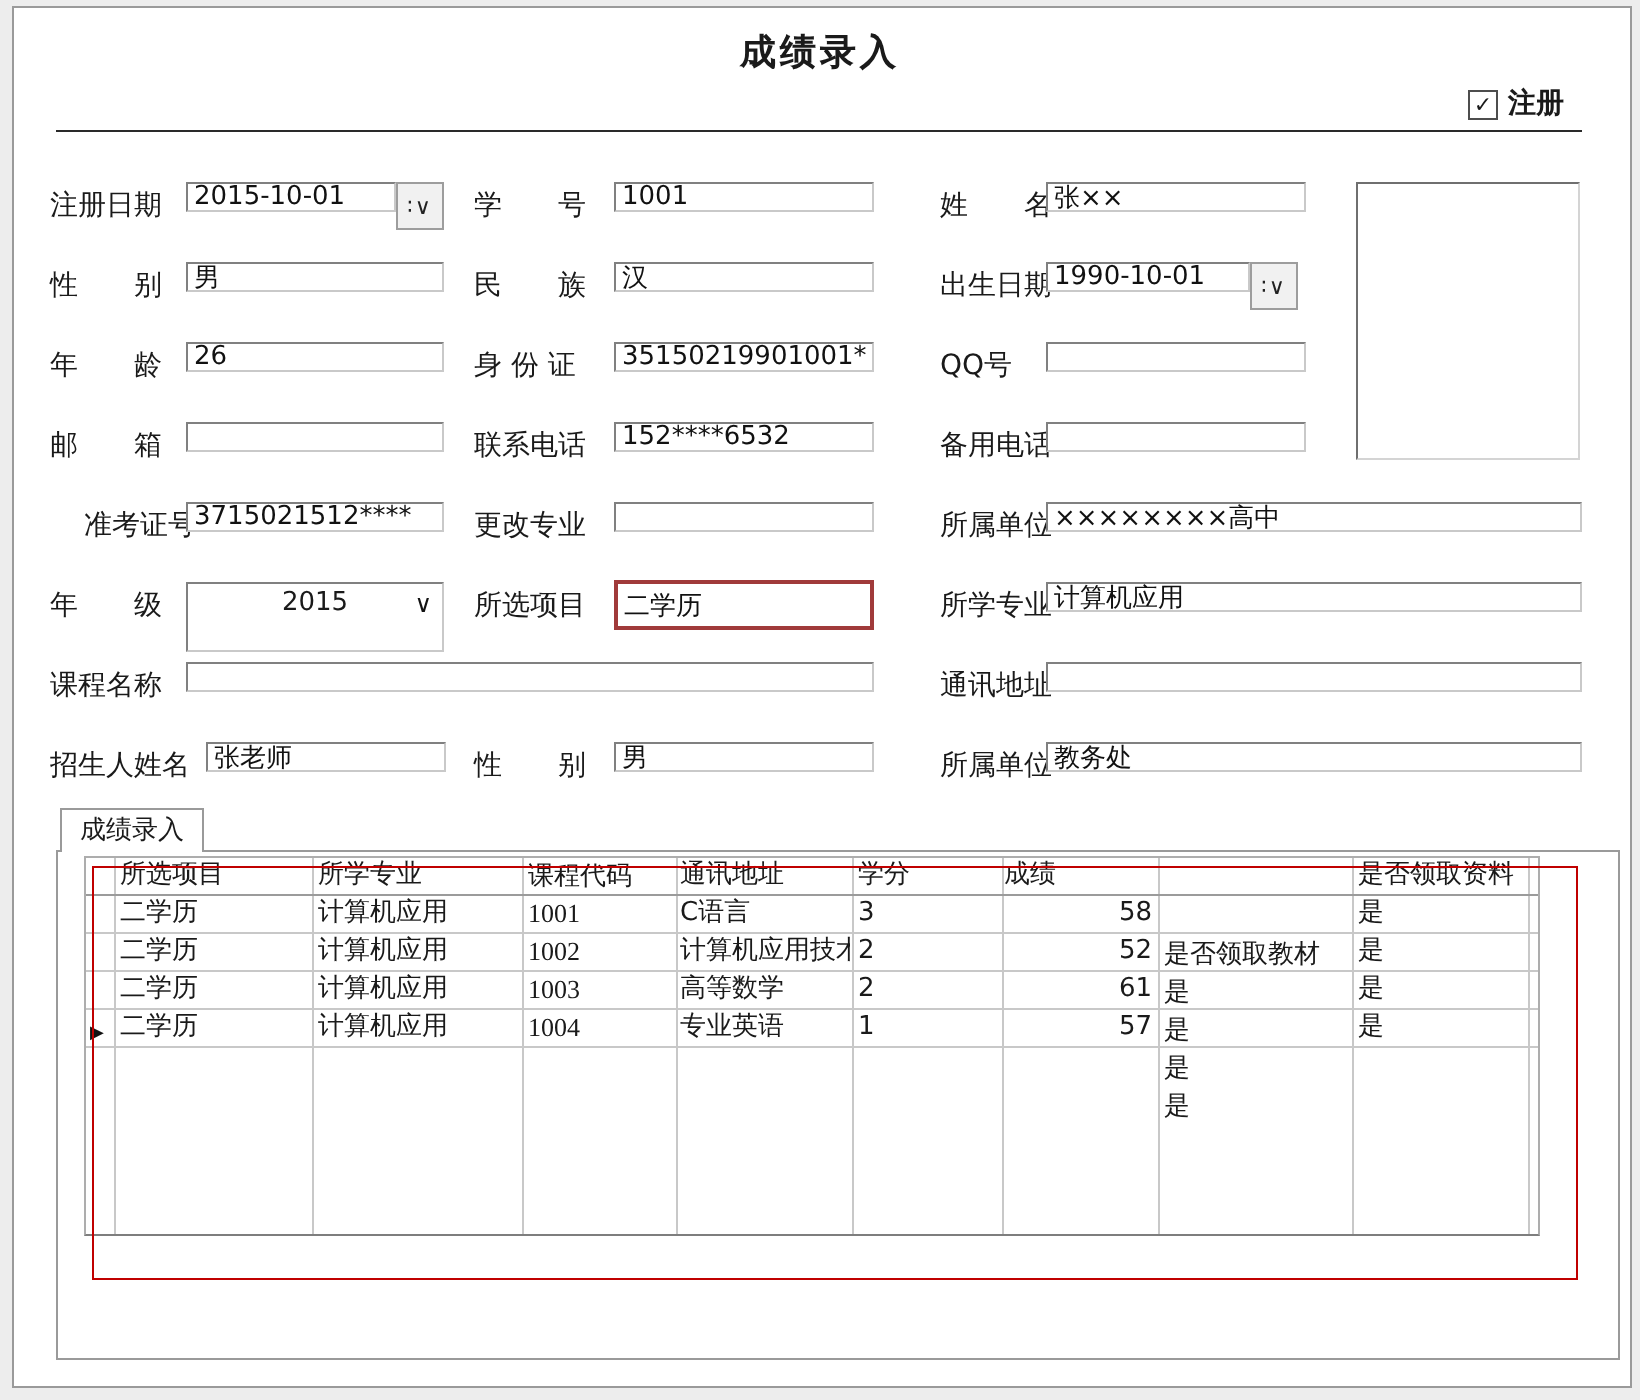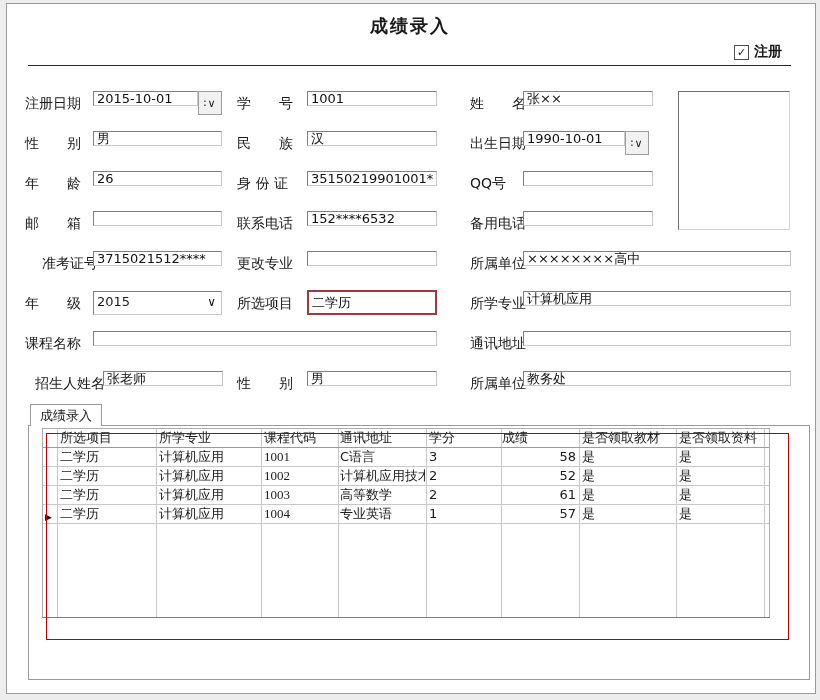--- a/index.html
+++ b/index.html
@@ -36,23 +36,23 @@
   }
   .fin.right{text-align:left;}
   .fin.redborder{border:2px solid #a03a3a;height:25px;}
   .dropbtn{
     position:absolute;width:24px;height:24px;box-sizing:border-box;
     background:#f1f1f1;border:1px solid #9d9d9d;
     display:flex;align-items:center;justify-content:center;
     font-size:11px;color:#222;letter-spacing:1px;cursor:default;
   }
   .combo{
-    position:absolute;height:24px;box-sizing:border-box;
+    position:absolute;height:35px;box-sizing:border-box;
     border:1px solid;border-color:#808080 #c9c9c9 #c9c9c9 #808080;
-    background:#fff;font-size:13px;padding:2px 3px 0 3px;
+    background:#fff;font-size:13px;padding:2px 3px 0 3px;text-align:center;
   }
   .combo .arrow{position:absolute;right:5px;top:3px;font-size:12px;color:#111;}
   .photo{
     position:absolute;left:678px;top:91px;width:112px;height:139px;
     box-sizing:border-box;background:#fff;
     border:1px solid;border-color:#6f6f6f #d4d4d4 #d4d4d4 #6f6f6f;
   }
   .tab{
     position:absolute;left:30px;top:404px;width:72px;height:22px;box-sizing:border-box;
     background:#fff;border:1px solid #9a9a9a;border-bottom:none;
@@ -75,21 +75,21 @@
     position:absolute;left:0;width:100%;height:19px;box-sizing:border-box;
     border-bottom:1px solid #c8c8c8;
   }
   .gcell{
     position:absolute;top:0;height:18px;line-height:18px;font-size:13px;
     overflow:hidden;white-space:nowrap;
   }
   .gc1{left:17px;width:93px;}   .gc2{left:116px;width:99px;}
   .gc3{left:221px;width:71px;font-family:Liberation Serif, serif;}  .gc4{left:297px;width:85px;}
   .gc5{left:386px;width:69px;}  .gc6{left:459px;width:74px;text-align:right;}
-  .gc7{left:539px;width:91px;}  .gc8{left:636px;width:84px;}
+  .gc7{left:539px;width:91px;margin-top:40px;}  .gc8{left:636px;width:84px;}
   .rowind{
     position:absolute;left:2px;top:79px;width:12px;height:18px;
     font-size:9px;line-height:18px;color:#111;z-index:4;
   }
   .redrect{
     position:absolute;left:46px;top:433px;width:743px;height:207px;box-sizing:border-box;
     border:1px solid #c00000;z-index:5;pointer-events:none;background:transparent;
   }
   .navbtn{
     position:absolute;top:646px;width:46px;height:26px;box-sizing:border-box;
@@ -166,21 +166,21 @@
 <span class="flabel" style="left:237px;top:294px">所选项目</span>
 <input class="fin redborder" style="left: 307px; top: 290px; width: 130px;" value="二学历">
 <span class="flabel" style="left:470px;top:294px">所学专业</span>
 <input class="fin" style="left: 523px; top: 291px; width: 268px;" value="计算机应用">
 
 <span class="flabel" style="left:25px;top:334px">课程名称</span>
 <input class="fin" style="left: 93px; top: 331px; width: 344px;" value="">
 <span class="flabel" style="left:470px;top:334px">通讯地址</span>
 <input class="fin" style="left: 523px; top: 331px; width: 268px;" value="">
 
-<span class="flabel" style="left:35px;top:374px">招生人姓名</span>
+<span class="flabel" style="left:25px;top:374px">招生人姓名</span>
 <input class="fin" style="left: 103px; top: 371px; width: 120px;" value="张老师">
 <span class="flabel" style="left:237px;top:374px">性　　别</span>
 <input class="fin" style="left: 307px; top: 371px; width: 130px;" value="男">
 <span class="flabel" style="left:470px;top:374px">所属单位</span>
 <input class="fin" style="left: 523px; top: 371px; width: 268px;" value="教务处">
 
 <div class="pagebody"></div>
 <div class="tab">成绩录入</div>
 
 <div class="grid">

